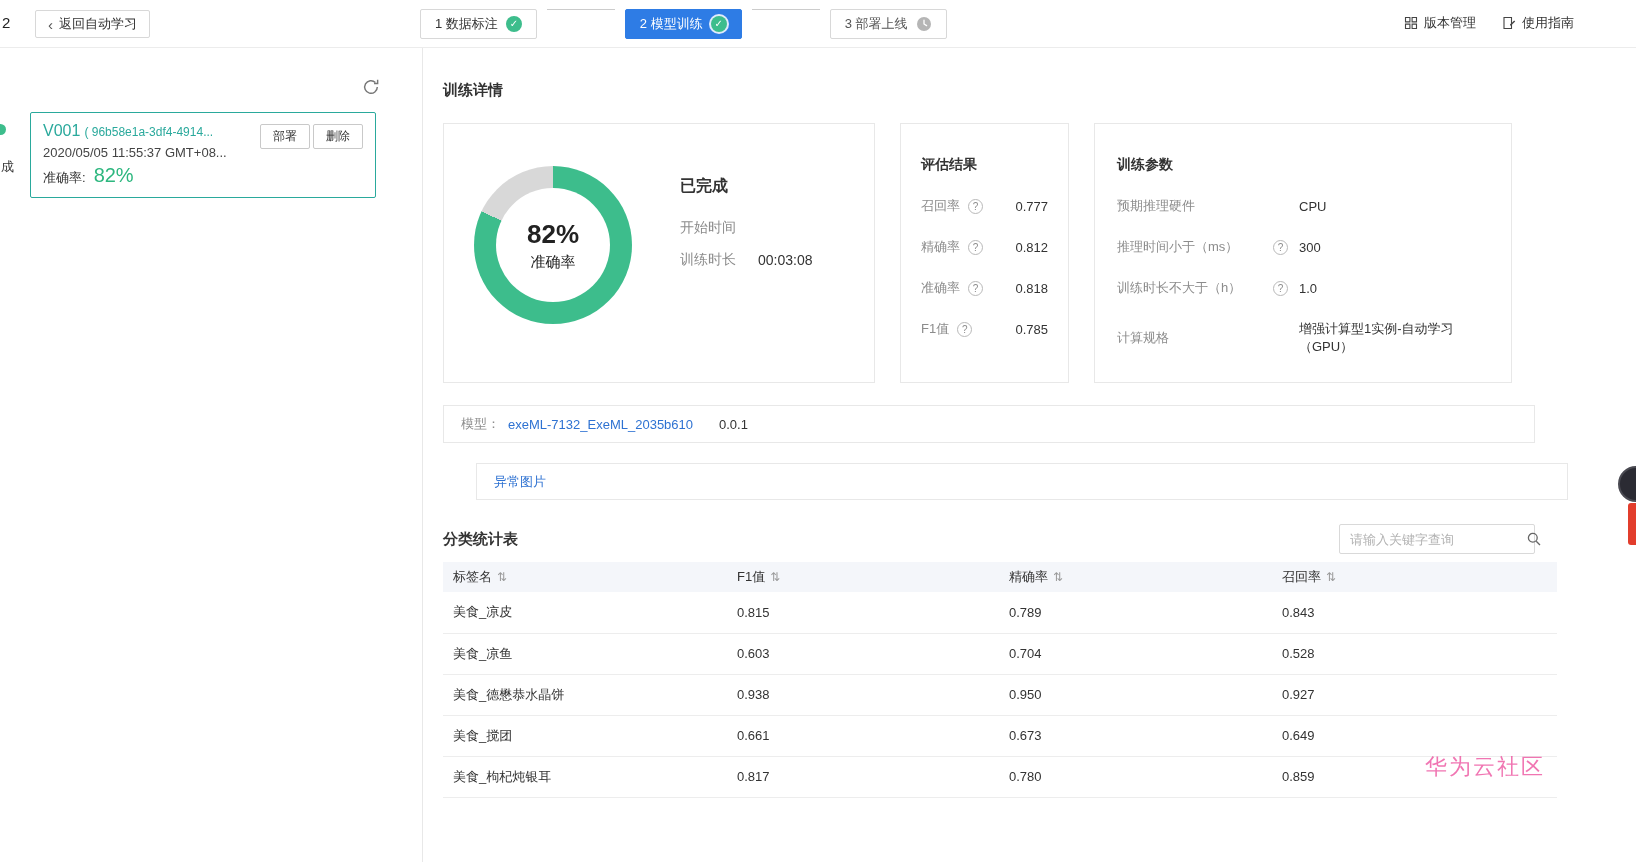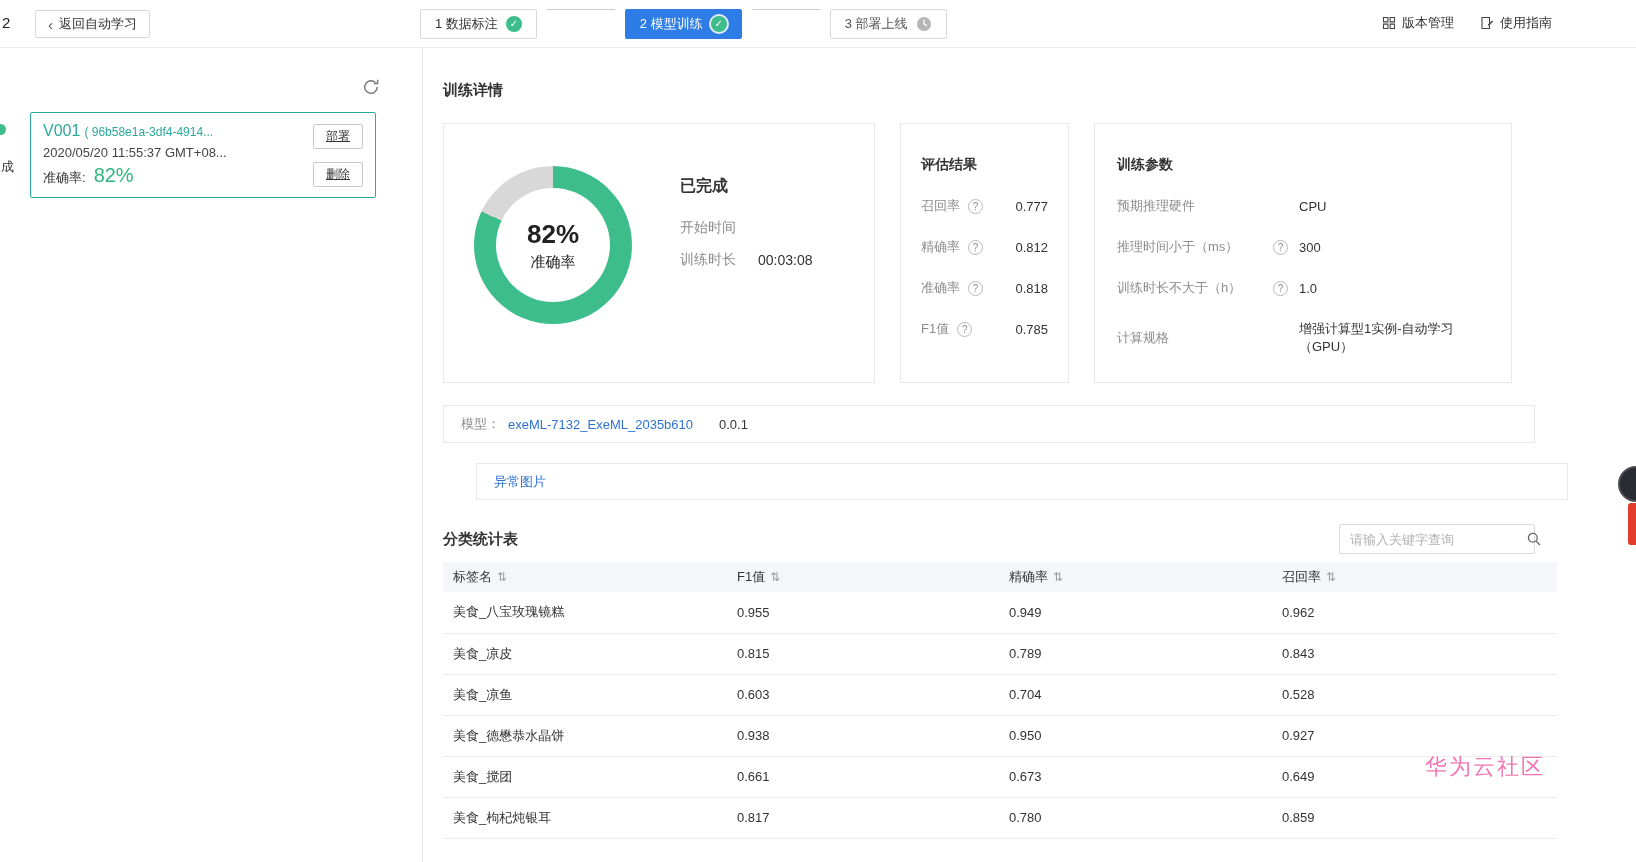--- a/index.html
+++ b/index.html
@@ -20,41 +20,41 @@
   .steps { position:absolute; left:420px; top:9px; display:flex; }
   .step { height:30px; padding:0 14px; border-radius:2px; font-size:13px;
     display:flex; align-items:center; gap:8px; cursor:pointer; border:1px solid #d8d8d8; background:#fff; color:#333; }
   .step.active { background:#2e7ce5; border-color:#2e7ce5; color:#fff; }
   .step.pending { color:#555; }
   .step-line { width:68px; height:1px; background:#ccc; margin:0 10px; }
   .check-badge { width:16px; height:16px; border-radius:50%; background:#3dbd8c;
     color:#fff; font-size:10px; line-height:16px; text-align:center; display:inline-block; }
   .step.active .check-badge { box-shadow:0 0 0 2px rgba(255,255,255,.85); }
   .clock-badge { width:16px; height:16px; display:inline-block; }
-  .header-actions { position:absolute; right:84px; top:14px; display:flex; align-items:center; gap:26px;text-align:center; }
+  .header-actions { position:absolute; right:62px; top:14px; display:flex; align-items:center; gap:26px;text-align:center; }
   .h-action { display:flex; align-items:center; gap:6px; color:#333; cursor:pointer; font-size:13px; }
   .h-action svg { display:block; }
   
   .sidebar { position:absolute; left:0; top:48px; width:423px; height:814px;
     background:#fff; border-right:1px solid #e8e8e8; }
   .refresh-btn { position:absolute; right:42px; top:30px; width:18px; height:18px;
     background:none; border:none; cursor:pointer; padding:0; }
   .edge-dot { position:absolute; left:-5px; top:76px; width:11px; height:11px;
     border-radius:50%; background:#3dbd8c; }
   .edge-text { position:absolute; left:1px; top:110px; font-size:13px; color:#333; }
   .version-card { position:absolute; left:30px; top:64px; width:346px; height:86px;
     border:1px solid #2aa99c; border-radius:2px; padding:9px 12px; display:flex;
     justify-content:space-between; cursor:pointer; background:#fff; }
   .vc-title { white-space:nowrap; }
   .vname { color:#2aa99c; font-size:16px; }
   .vid { color:#2aa99c; font-size:12px; margin-left:4px; }
   .vc-date { margin-top:5px; font-size:13px; color:#444; }
   .vc-acc { margin-top:4px; font-size:13px; color:#333; display:flex; align-items:baseline; }
   .acc-val { color:#2db77f; font-size:20px; margin-left:8px; }
-  .vc-btns { display:flex; flex-direction:column; gap:13px; padding-top:2px;text-decoration:underline; }
+  .vc-btns { display:flex; gap:3px; padding-top:2px; }
   .vc-btns button { width:50px; height:25px; background:#fff; border:1px solid #c9c9c9;
     border-radius:2px; font-size:12px; color:#333; cursor:pointer; }
   
   .main { position:absolute; left:424px; top:48px; width:1212px; height:814px; padding-left:19px; }
   .main-title { font-size:15px; font-weight:bold; color:#333; margin-top:33px; }
   .cards { display:flex; gap:25px; margin-top:23px; }
   .card { border:1px solid #e8e8e8; height:260px; background:#fff; }
   .card-status { width:432px; display:flex; padding:42px 10px 0 30px; }
   .donut { width:158px; height:158px; border-radius:50%; position:relative; flex:none; }
   .donut-hole { position:absolute; left:22px; top:22px; width:114px; height:114px;
@@ -174,21 +174,21 @@
         <path d="M13.6 8a5.6 5.6 0 1 1-1.7-4" fill="none" stroke="#777" stroke-width="1.3"></path>
         <path d="M13.9 1.6v3.2h-3.2" fill="none" stroke="#777" stroke-width="1.3"></path>
       </svg>
   </button>
 
   <div class="version-card">
     <div class="vc-left">
       <div class="vc-title">
         <span class="vname">V001</span><span class="vid">( 96b58e1a-3df4-4914...</span>
       </div>
-      <div class="vc-date">2020/05/20 11:55:37 GMT+08...</div>
+      <div class="vc-date">2020/05/05 11:55:37 GMT+08...</div>
       <div class="vc-acc">
         <span>准确率:</span>
         <span class="acc-val">82%</span>
       </div>
     </div>
     <div class="vc-btns">
       <button>部署</button>
       <button>删除</button>
     </div>
   </div>
@@ -300,26 +300,20 @@
     <thead>
       <tr>
         <th><span>标签名</span><span class="sort-glyph">⇅</span></th>
         <th><span>F1值</span><span class="sort-glyph">⇅</span></th>
         <th><span>精确率</span><span class="sort-glyph">⇅</span></th>
         <th><span>召回率</span><span class="sort-glyph">⇅</span></th>
       </tr>
     </thead>
     <tbody>
       <tr>
-        <td>美食_八宝玫瑰镜糕</td>
-        <td>0.955</td>
-        <td>0.949</td>
-        <td>0.962</td>
-      </tr>
-      <tr>
         <td>美食_凉皮</td>
         <td>0.815</td>
         <td>0.789</td>
         <td>0.843</td>
       </tr>
       <tr>
         <td>美食_凉鱼</td>
         <td>0.603</td>
         <td>0.704</td>
         <td>0.528</td>

